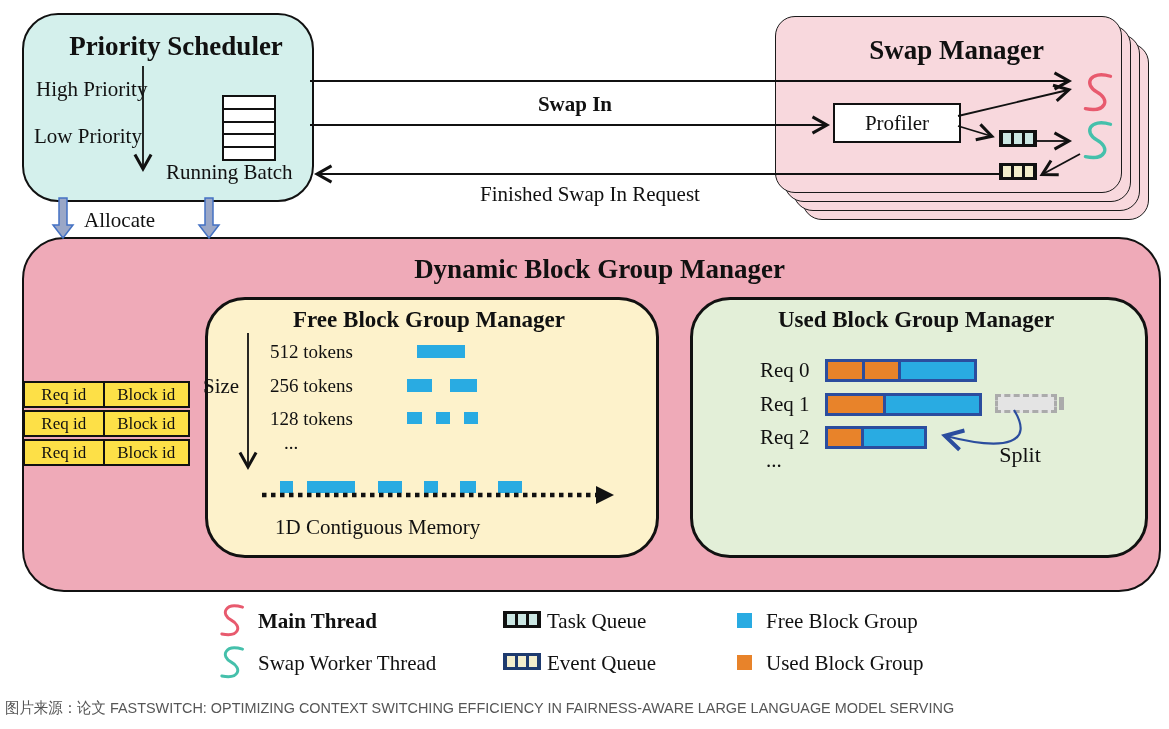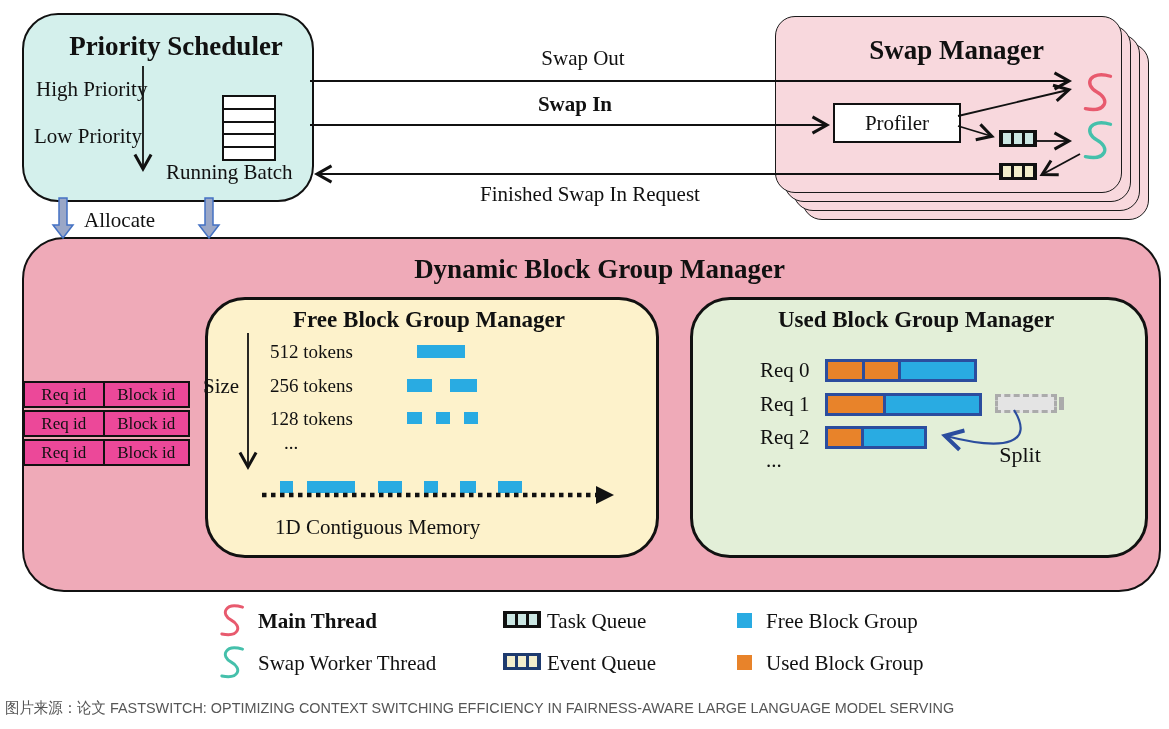--- a/index.html
+++ b/index.html
@@ -26,21 +26,21 @@
   .queue span{width:8px;height:11px;display:inline-block;}
   .queue.task span{background:#cbe7e3;}
   .queue.event span{background:#f3edcb;}
   .queue.event.navy{background:#1e3a6e;}
   
   .profiler{left:833px;top:103px;width:124px;height:36px;background:#fff;border:2px solid #111;
             display:flex;align-items:center;justify-content:center;font-size:21px;}
   
   .btable{left:23px;top:381px;width:167px;}
   .btrow{display:flex;margin-bottom:2px;}
-  .btcell{background:#ec4899;border:2px solid #111;height:23px;line-height:23px;text-align:center;font-size:17px;}
+  .btcell{background:#fde047;border:2px solid #111;height:23px;line-height:23px;text-align:center;font-size:17px;}
   .btcell.c1{width:78px;border-right:1px solid #111;}
   .btcell.c2{width:84px;border-left:1px solid #111;}
   
   .fblock{position:absolute;background:#29abe2;}
   
   .ubar{position:absolute;background:#2b4d9e;padding:3px;display:flex;gap:3px;height:17px;}
   .seg-o{background:#e8832a;height:17px;}
   .seg-b{background:#29abe2;height:17px;}
   .dashed-gray{position:absolute;left:995px;top:394px;width:56px;height:13px;background:#e4e4e4;border:3px dashed #ababab;}
   .gray-tick{position:absolute;left:1059px;top:397px;width:5px;height:13px;background:#ababab;}
@@ -90,21 +90,20 @@
     <div class="abs stack">
       <div></div>
         <div></div>
         <div></div>
         <div></div>
         <div></div>
     </div>
     <div class="abs lbl" style="left:142px;top:145px;">Running Batch</div>
   </div>
 
-  <div class="abs lbl ctr" style="left:483px;top:46px;width:200px;">Swap Out</div>
   <div class="abs lbl ctr" style="left:475px;top:92px;width:200px;font-weight:bold;">Swap In</div>
   <div class="abs lbl ctr" style="left:440px;top:182px;width:300px;">Finished Swap In Request</div>
   <div class="abs lbl" style="left:84px;top:208px;">Allocate</div>
   <div class="abs lbl" style="left:228px;top:208px;margin-top:47px;">Free</div>
 
   <div class="abs dyn-box">
     <div class="abs title-lg ctr" style="left:0;right:0;top:15px;">Dynamic Block Group Manager</div>
   </div>
 
   <div class="abs btable">

